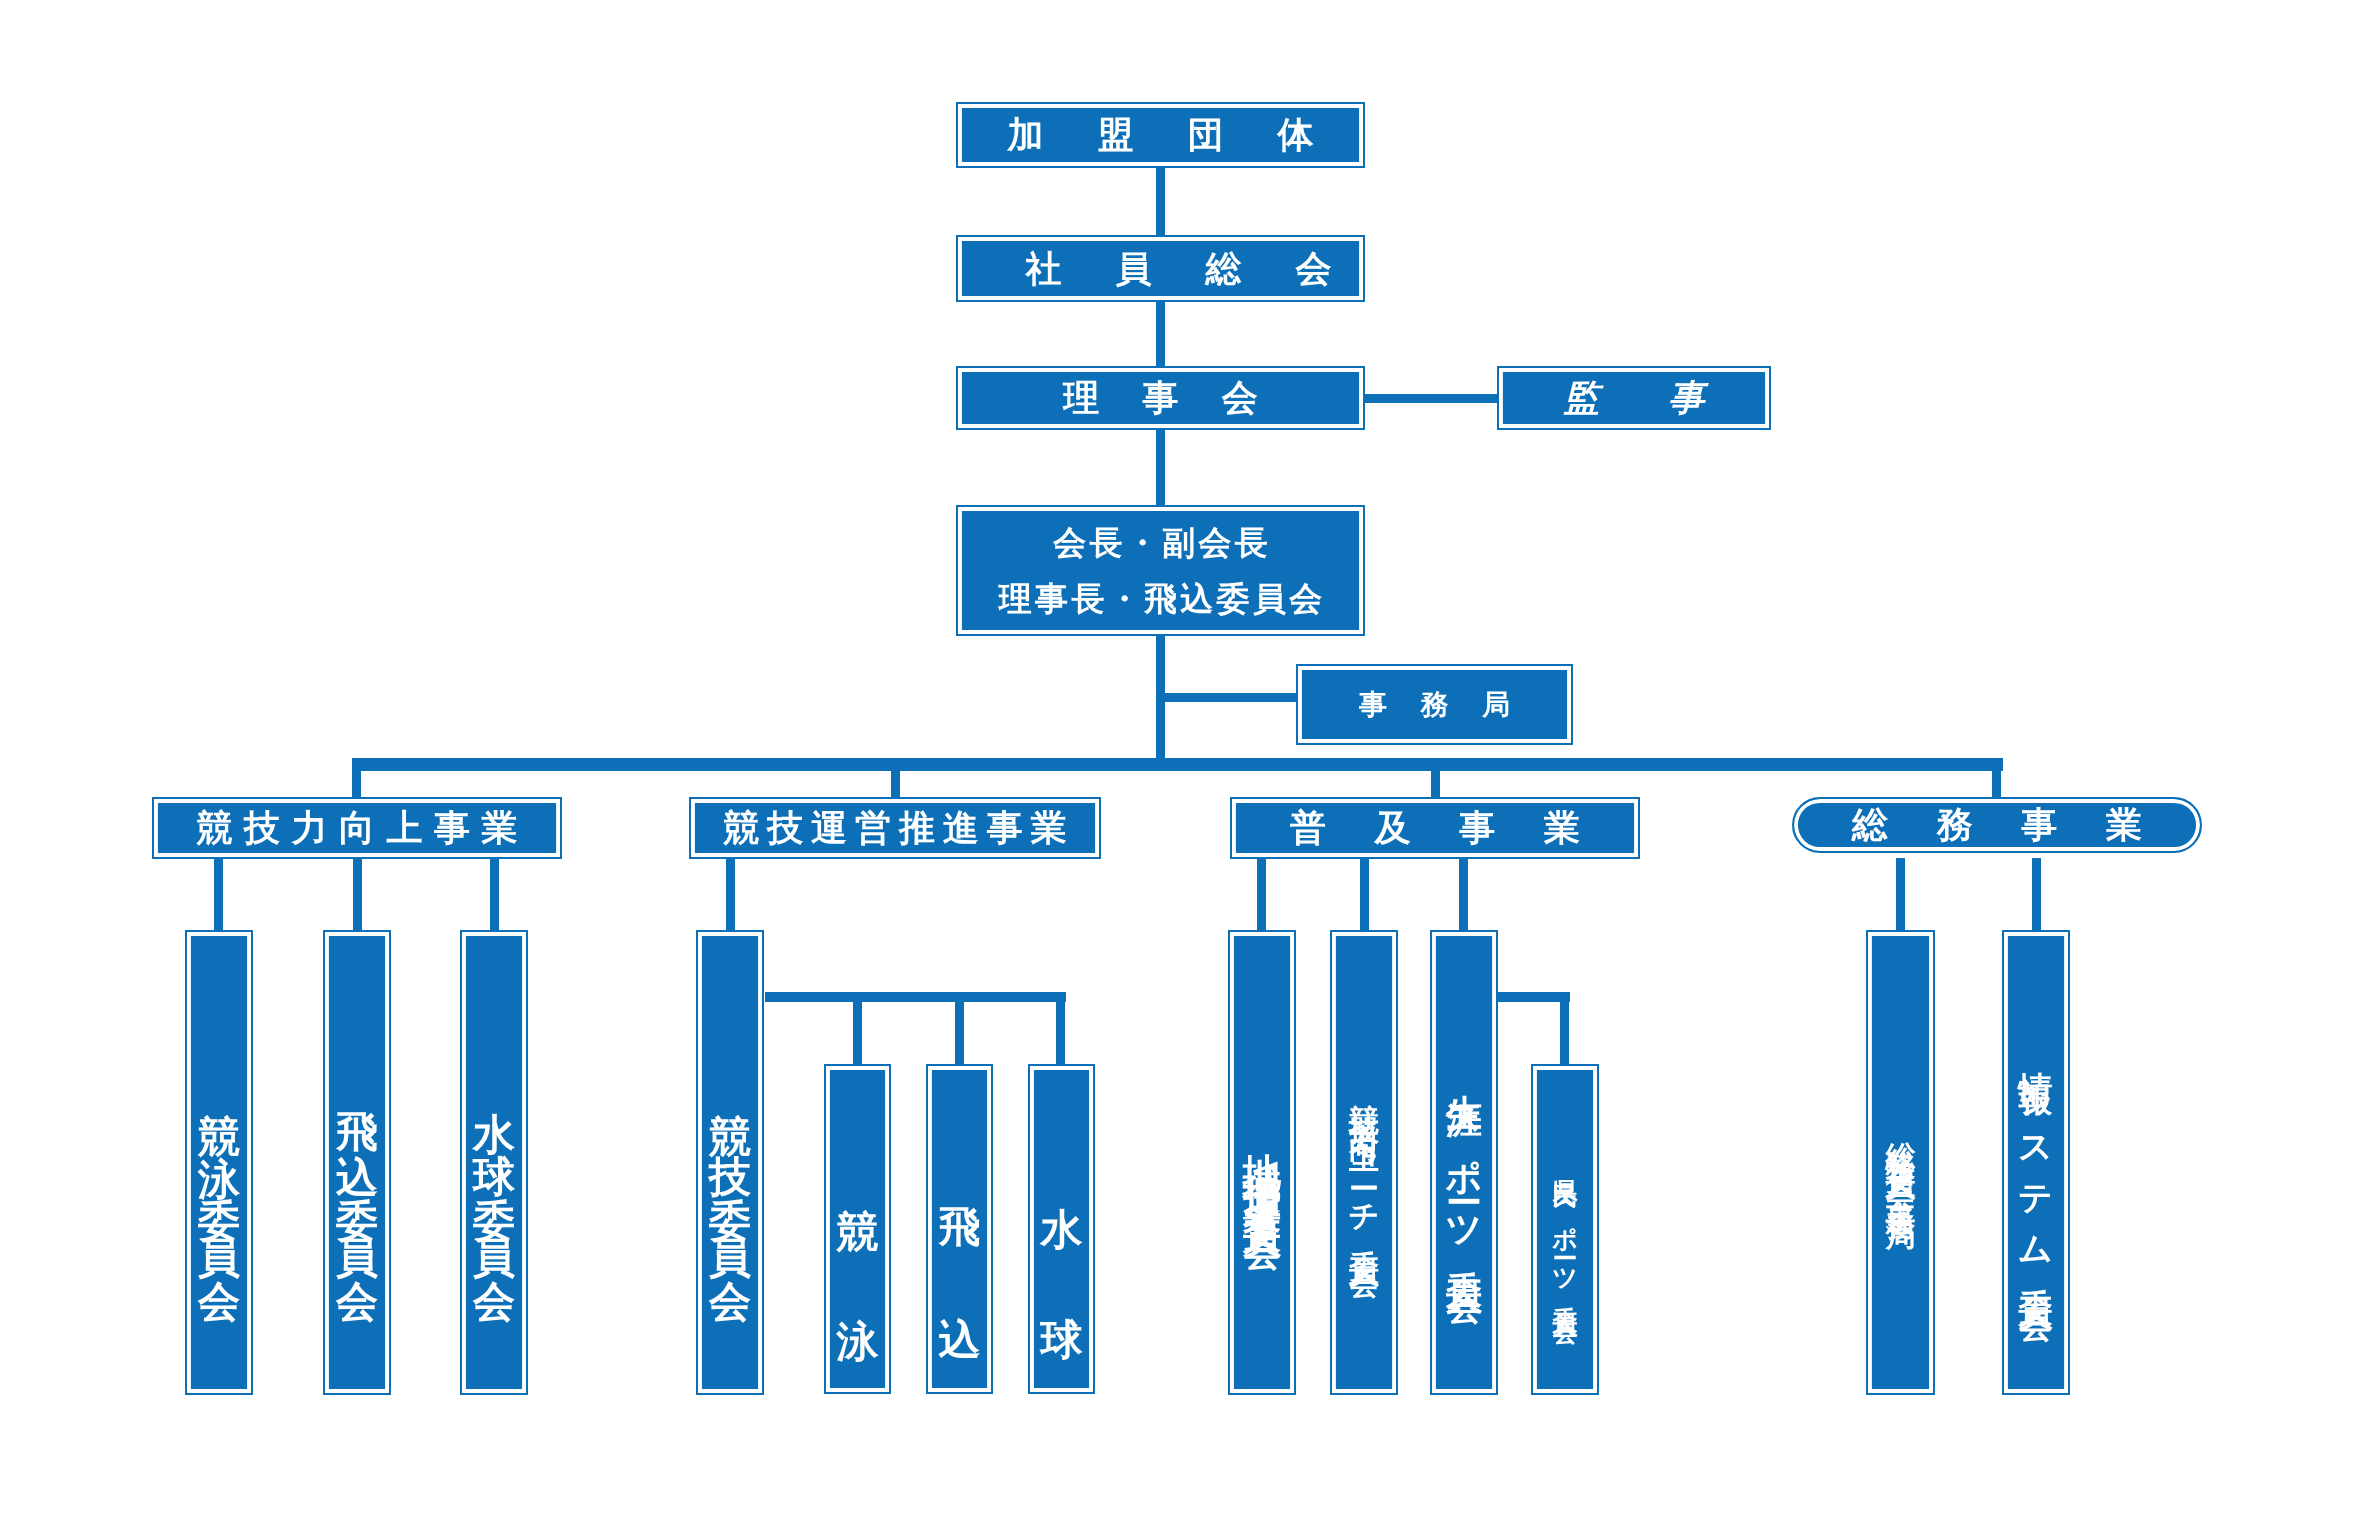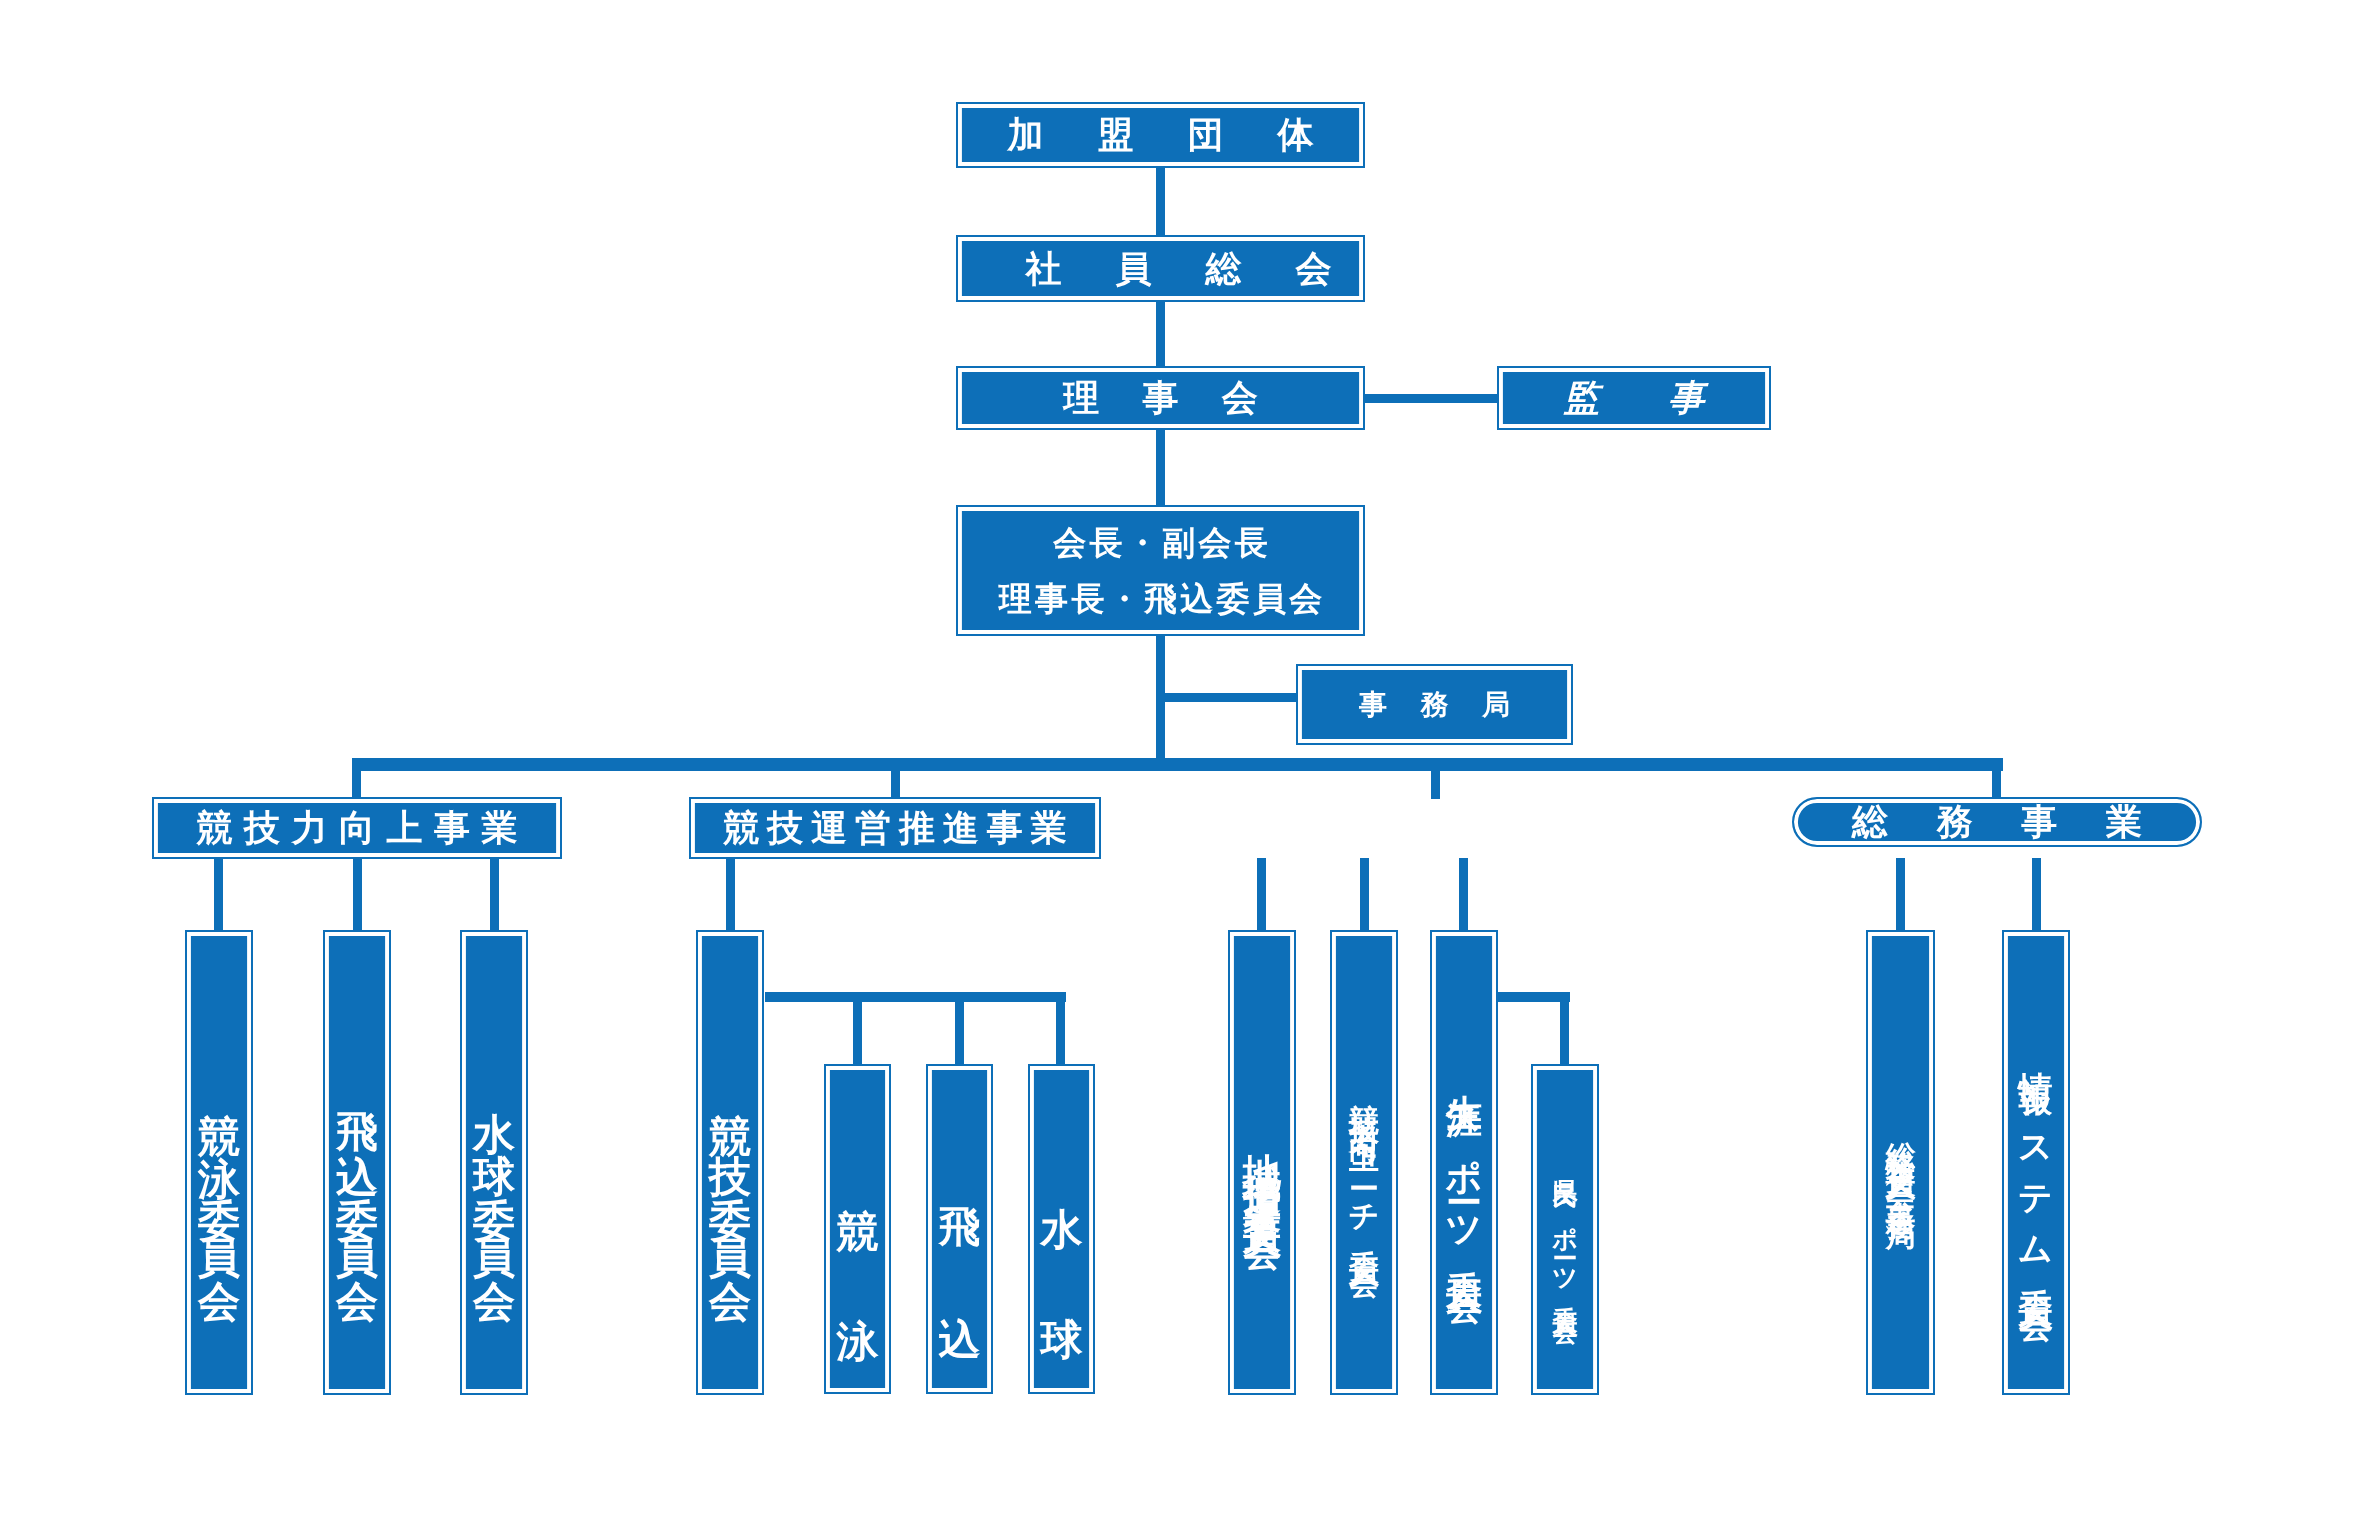--- a/index.html
+++ b/index.html
@@ -92,22 +92,25 @@
   </div>
 
   <div class="node" style="left:152px;top:797px;width:410px;height:62px;font-size:36px;">
     <span class="htext" style="letter-spacing:0.32em;margin-right:-0.32em;">競技力向上事業</span>
   </div>
 
   <div class="node" style="left:689px;top:797px;width:412px;height:62px;font-size:36px;">
     <span class="htext" style="letter-spacing:0.22em;margin-right:-0.22em;">競技運営推進事業</span>
   </div>
 
+  <div class="node" style="left:1230px;top:797px;width:410px;height:62px;font-size:36px;">
+    <span class="htext" style="letter-spacing:1.35em;margin-right:-1.35em;">普及事業</span>
+  </div>
 
-  <div class="node" style="left:1792px;top:797px;width:410px;height:50px;font-size:36px;border-radius:28px;">
+  <div class="node" style="left:1792px;top:797px;width:410px;height:56px;font-size:36px;border-radius:28px;">
     <span class="htext" style="letter-spacing:1.35em;margin-right:-1.35em;">総務事業</span>
   </div>
 
   <div class="node vnode" style="left:185px;top:930px;width:68px;height:465px;font-size:42px;">
     <span class="vtext" style="letter-spacing:1em;margin-bottom:-1em;">競泳委員会</span>
   </div>
   <div class="node vnode" style="left:323px;top:930px;width:68px;height:465px;font-size:42px;">
     <span class="vtext" style="letter-spacing:1em;margin-bottom:-1em;">飛込委員会</span>
   </div>
   <div class="node vnode" style="left:460px;top:930px;width:68px;height:465px;font-size:42px;">

